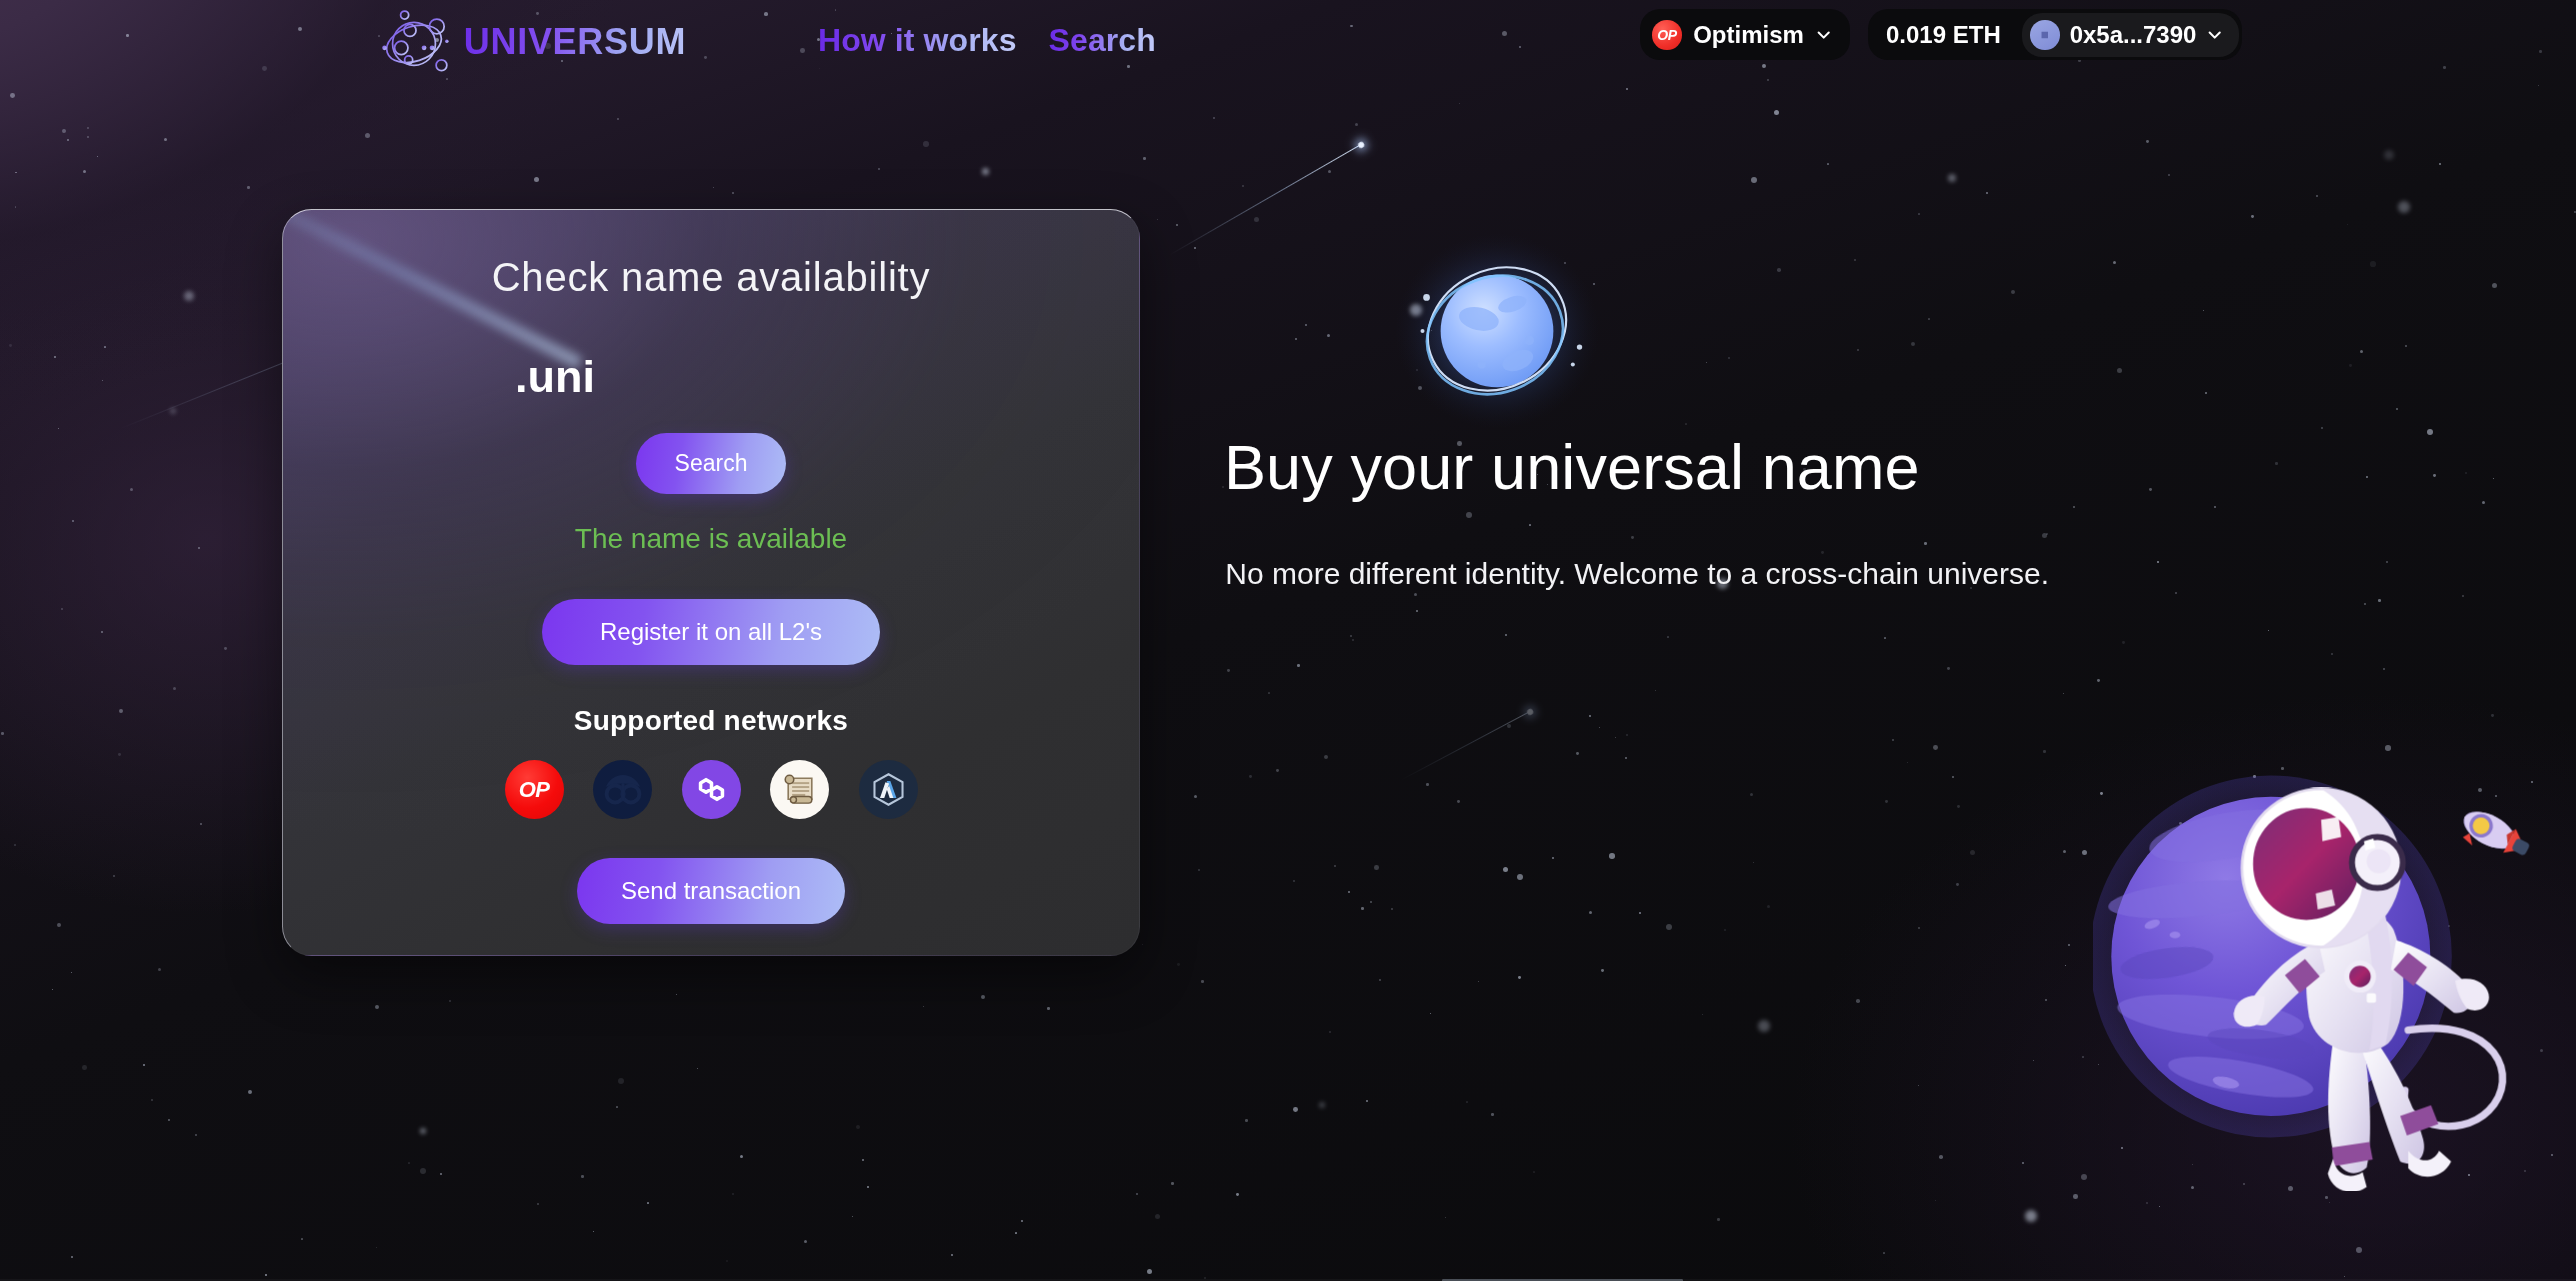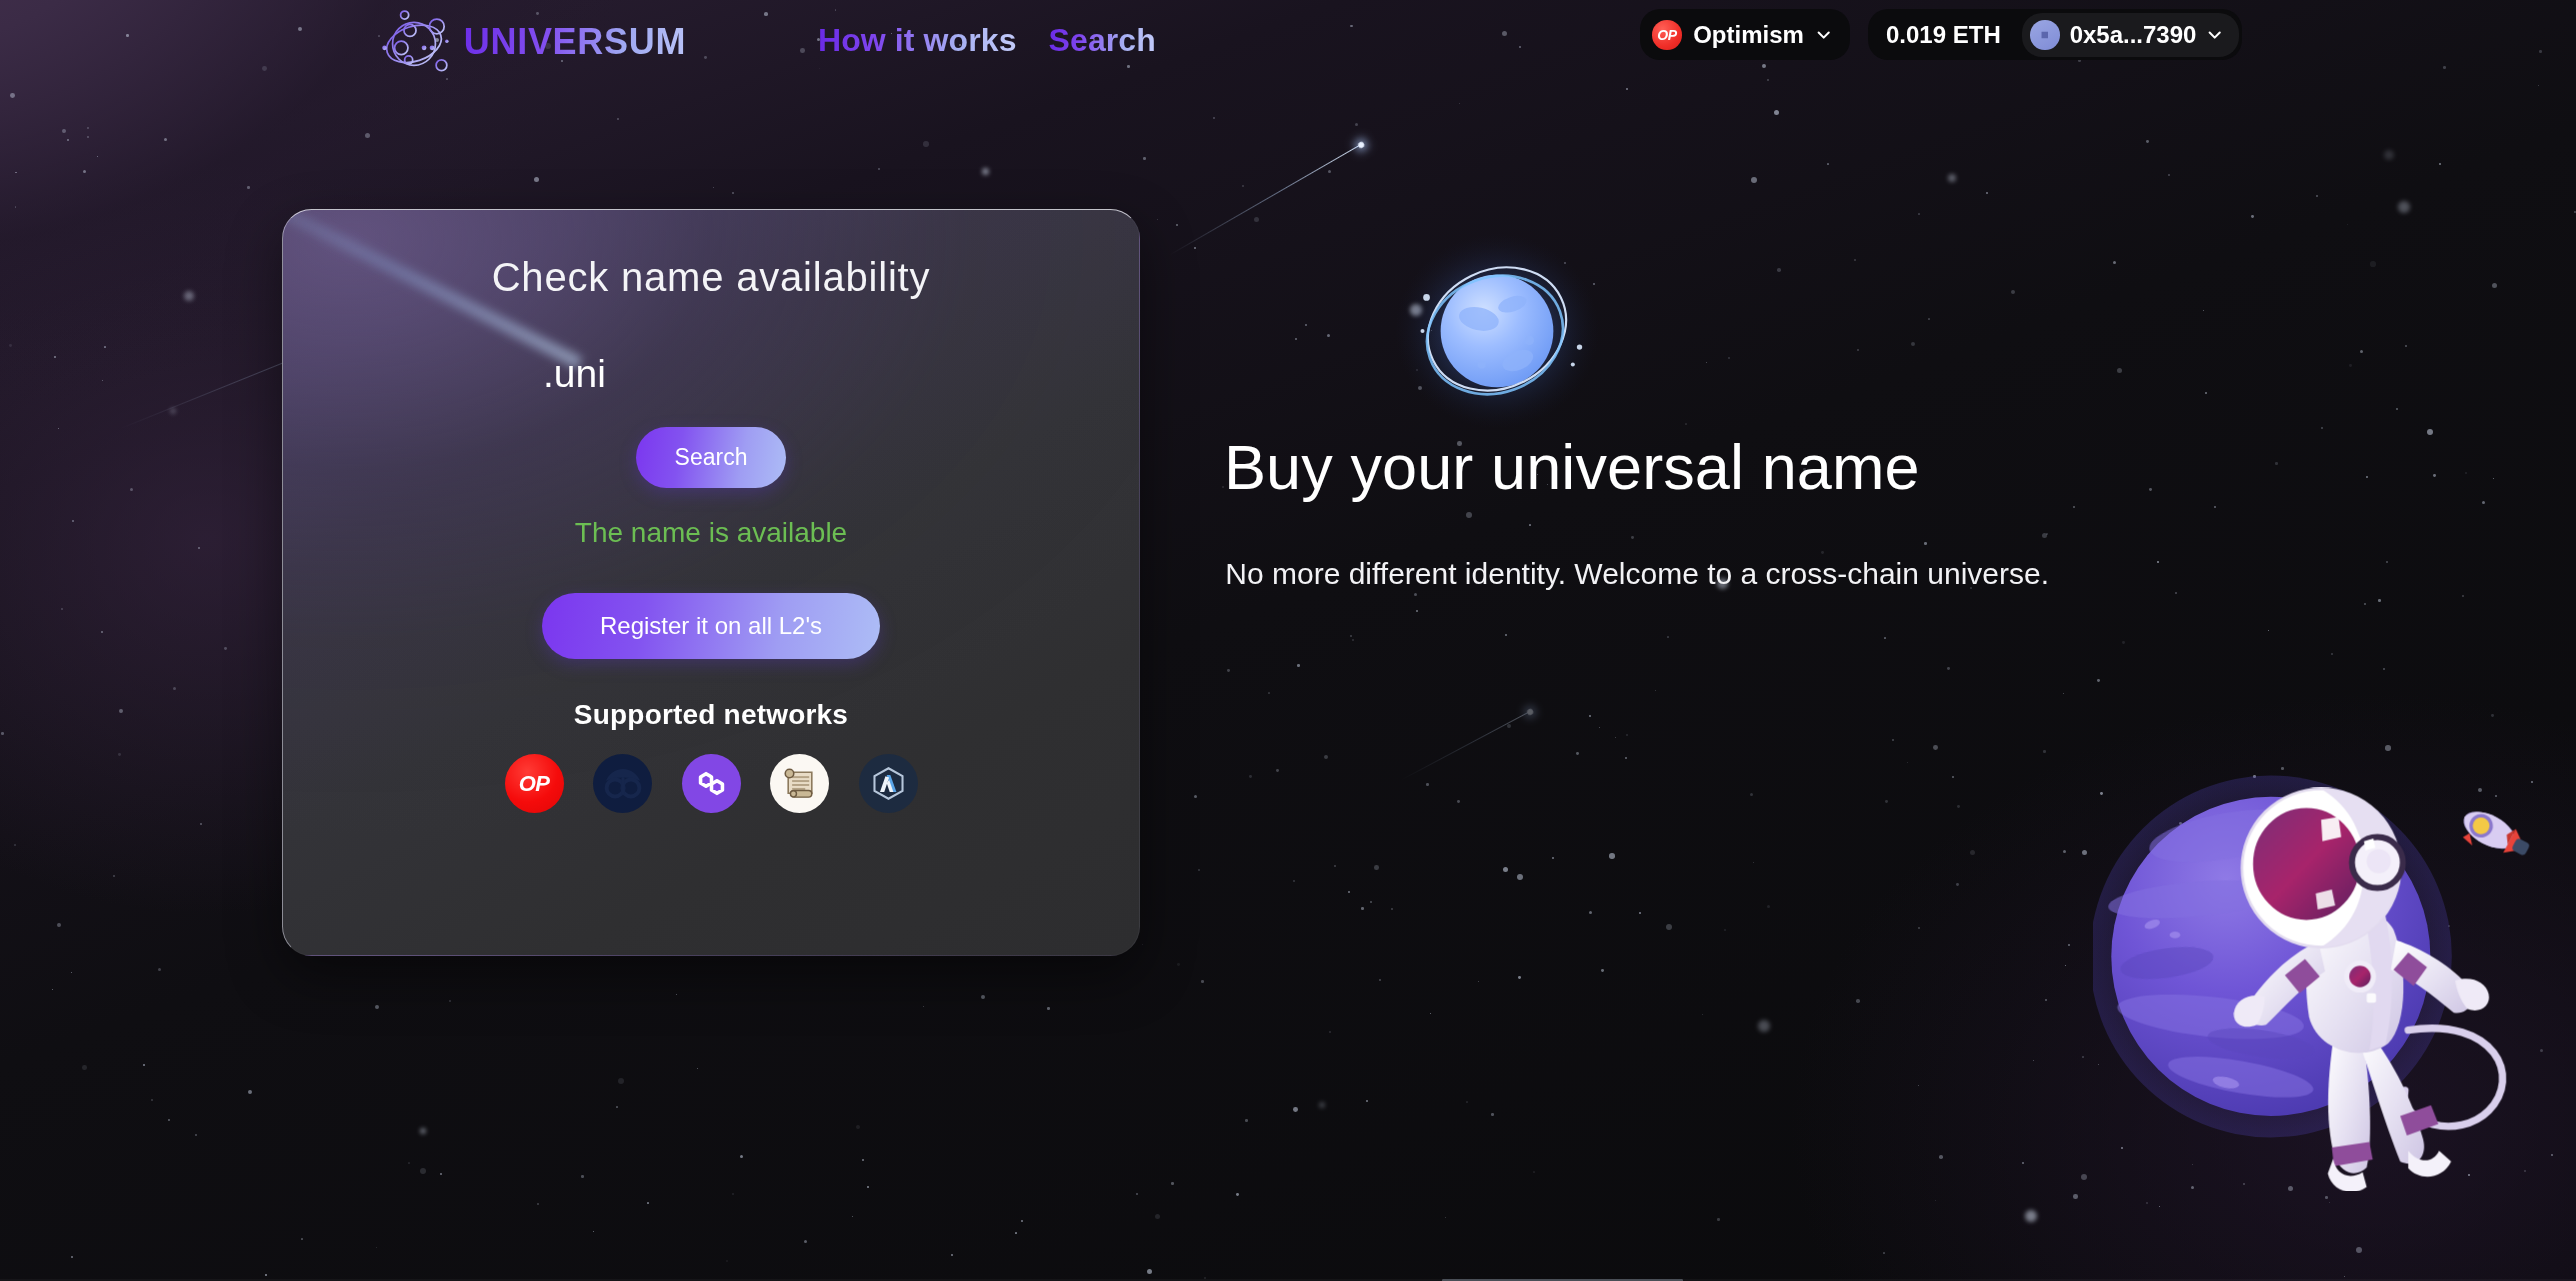--- a/index.html
+++ b/index.html
@@ -235,23 +235,23 @@
     color: #ffffff;
     font-family: "Liberation Sans", sans-serif;
     font-size: 31px;
     font-weight: 400;
     padding: 0 2.7px 9.4px 2.7px;
     line-height: 1;
   }
   .name-field::placeholder { color: rgba(255,255,255,0.45); }
   .tld {
     color: #ffffff;
-    font-size: 39px;
-    font-weight: 400;
-    margin-left: 34px;
+    font-size: 45px;
+    font-weight: 700;
+    margin-left: 6px;
     line-height: 1;
     padding-bottom: 2.7px;
   }
 
   .btn {
     border: none;
     outline: none;
     cursor: pointer;
     color: #ffffff;
     font-family: "Liberation Sans", sans-serif;
@@ -930,20 +930,21 @@
           <svg viewBox="0 0 64 64" width="39" height="39">
             <path d="M32 7 L55 20 L55 44 L32 57 L9 44 L9 20 Z" fill="none" stroke="#b6c6da" stroke-width="3.4"></path>
             <path d="M35 18 L45 46 L38 46 L29 18 Z" fill="#5aa5e8"></path>
             <path d="M27 20 L18 46 L25 46 L33 22 Z" fill="#eef3f9"></path>
             <path d="M33 26 L40 46 L34 46 L29 31 Z" fill="#eef3f9"></path>
           </svg>
         </span>
 
       </div>
 
+      <button class="btn btn-send">Send transaction</button>
 
     </div>
   </div>
 
   <div id="hero">
 
     <svg class="hero-planet" viewBox="0 0 310 292">
       <defs>
         <radialGradient id="glow" cx="50%" cy="50%" r="50%">
           <stop offset="0%" stop-color="#7aa8ff" stop-opacity="0.55"></stop>

